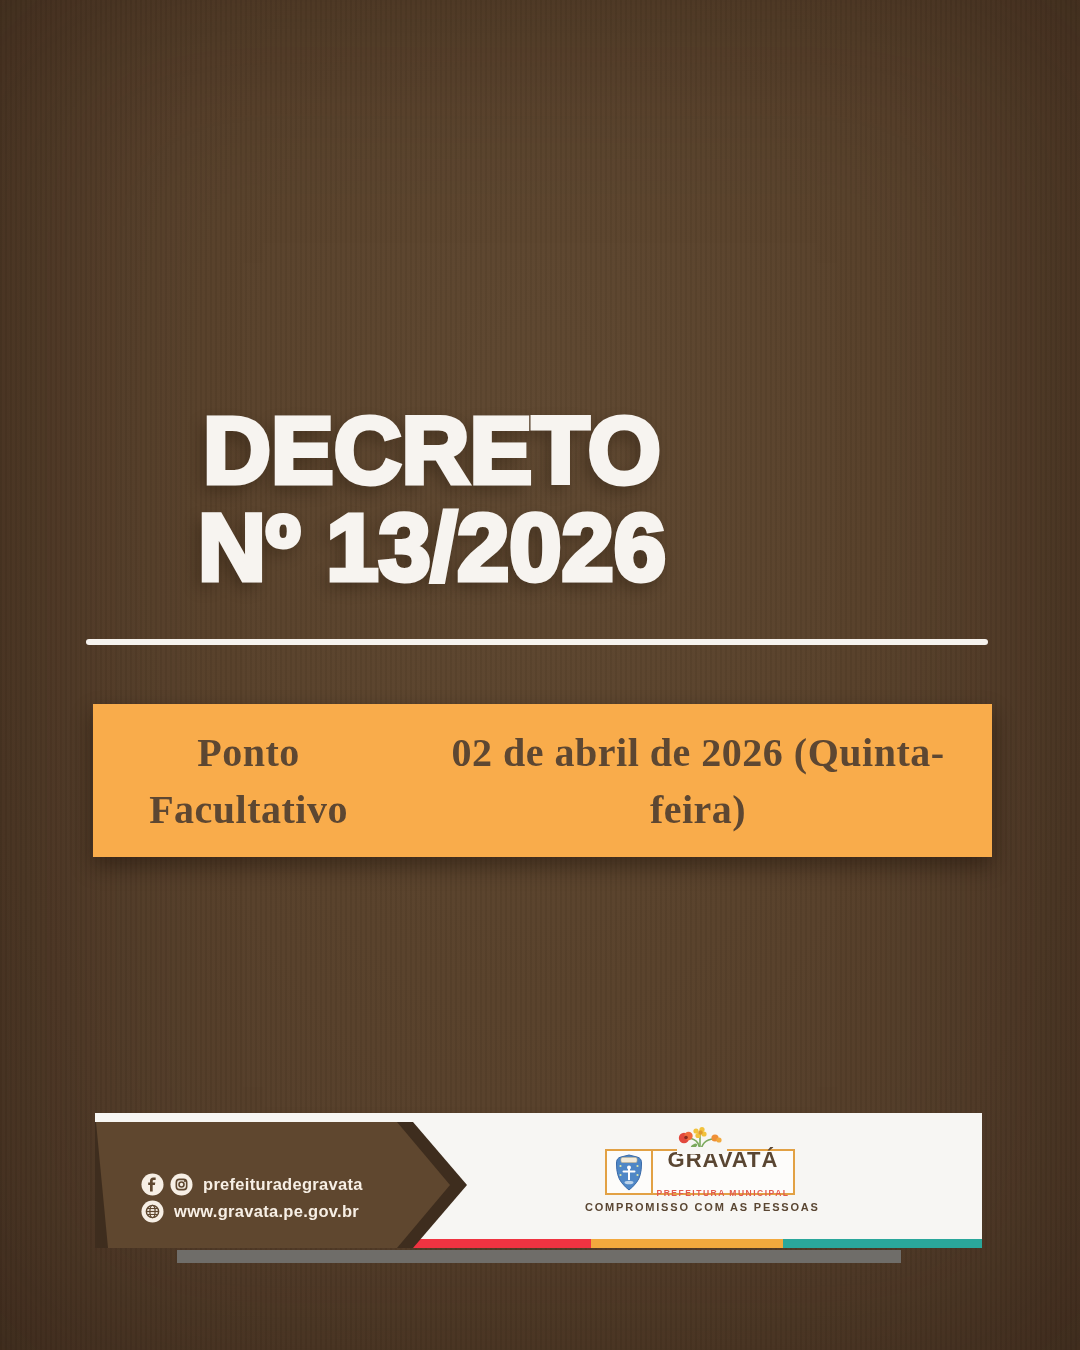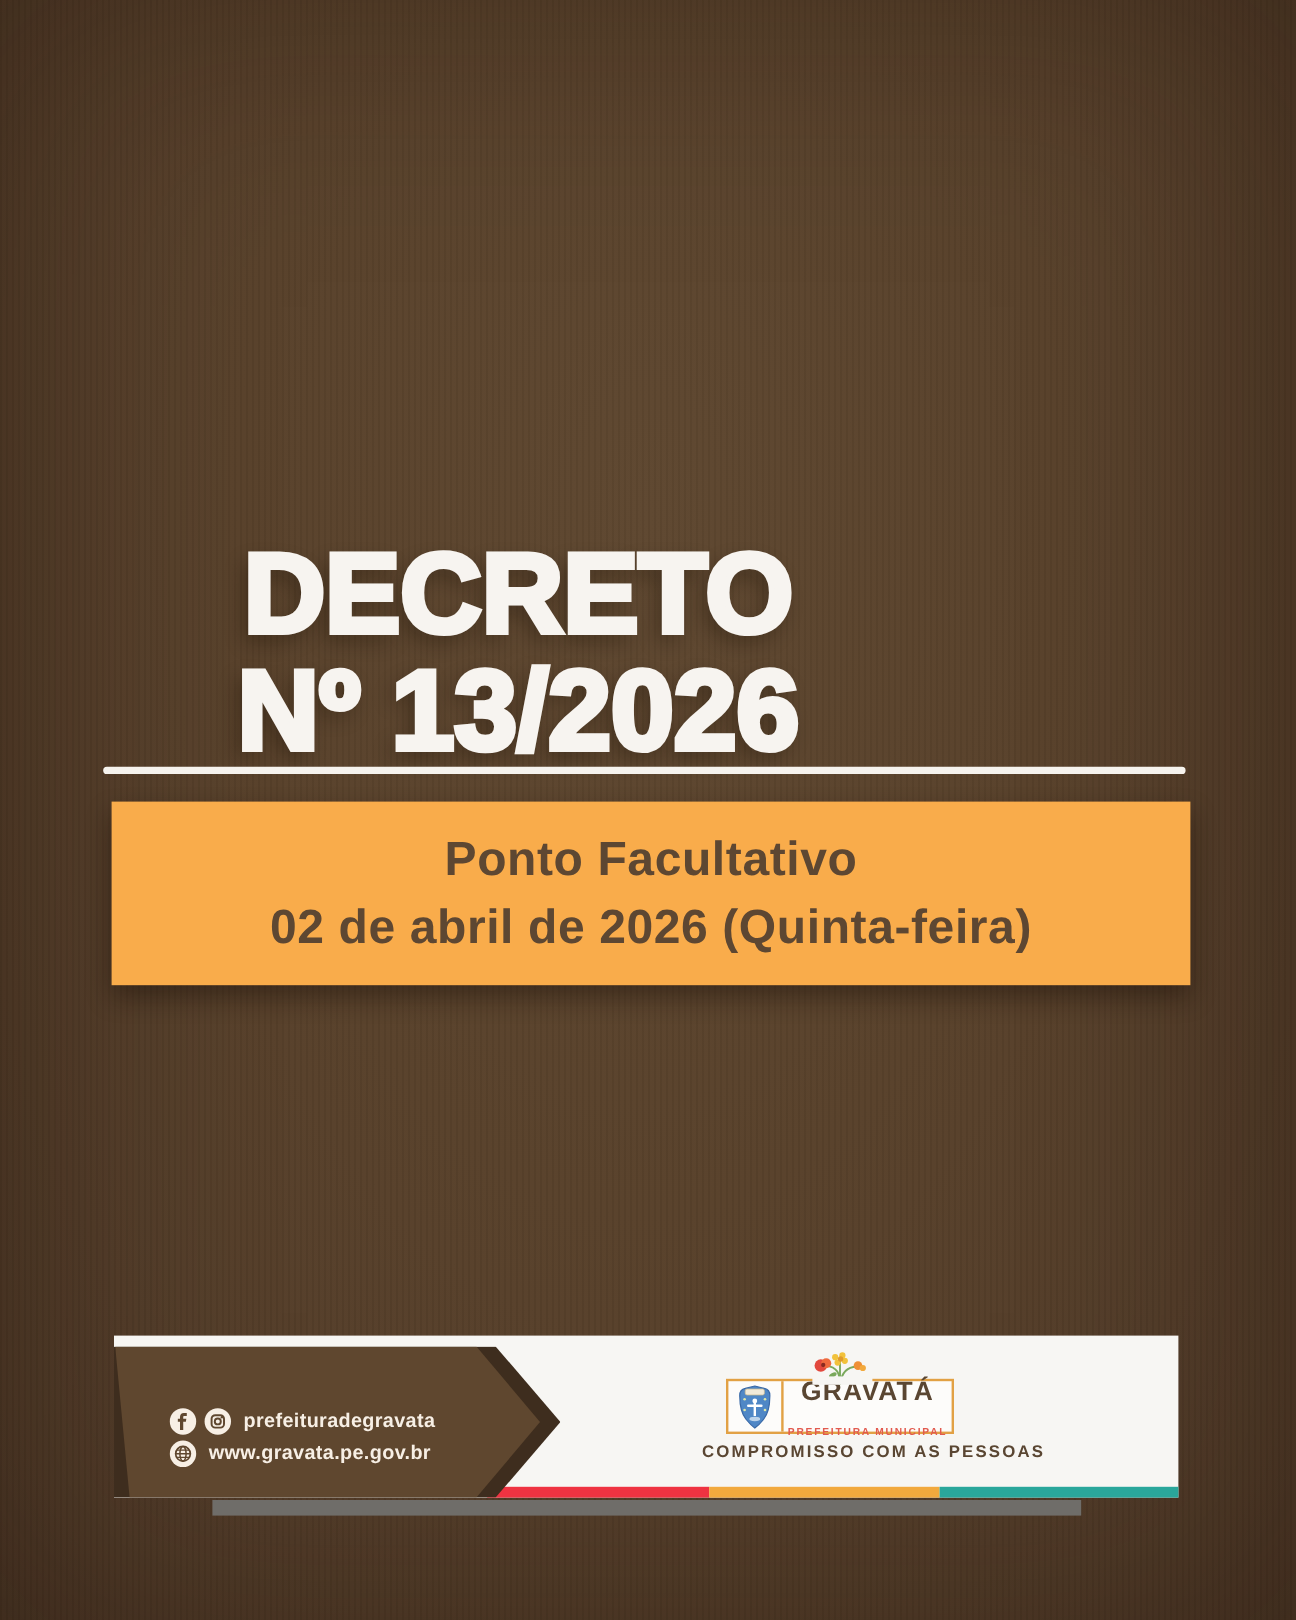--- a/index.html
+++ b/index.html
@@ -8,41 +8,42 @@
     font-family:"Liberation Sans",sans-serif;
     background:
       repeating-linear-gradient(90deg, rgba(0,0,0,0.035) 0 2px, rgba(255,255,255,0.01) 2px 5px),
       radial-gradient(ellipse at 50% 32%, #5e4730 0%, #57402a 52%, #4d3826 100%);
   }
   .vignette{position:absolute;inset:0;pointer-events:none;
     box-shadow:inset 0 0 220px rgba(20,10,4,0.35);}
 
   
   .title-block{
-    position:absolute;left:0;top:446px;width:864px;text-align:center;
+    position:absolute;left:0;top:402px;width:864px;text-align:center;
     color:#f7f4f0;font-weight:bold;font-size:94px;line-height:97px;
     letter-spacing:0px;
     -webkit-text-stroke:5px #f7f4f0;
     text-shadow:-5px 7px 16px rgba(25,14,6,0.40);
   }
 
   
   .divider{
     position:absolute;left:86px;top:639px;width:902px;height:6px;
     background:#f6f3ee;border-radius:3px;
   }
 
   
   .banner{
-    position:absolute;left:93px;top:668px;width:899px;height:153px;
+    position:absolute;left:93px;top:704px;width:899px;height:153px;
     background:#f9ac4b;
     box-shadow:0 10px 20px rgba(25,14,6,0.45);
-    display:flex;flex-direction:column;align-items:center;justify-content:center;
+    display:flex;flex-direction:row;align-items:center;justify-content:center;
     color:#5d4732;font-weight:bold;font-size:40px;line-height:57px;letter-spacing:0.5px;
     text-align:center;
+    font-family:Liberation Serif, serif;
   }
 
   
   .shadow-bar{
     position:absolute;left:177px;top:1250px;width:724px;height:13px;
     background:#6f6d69;
   }
   .footer-band{
     position:absolute;left:95px;top:1113px;width:887px;height:135px;
     background:#f7f6f3;
@@ -71,21 +72,21 @@
   .logo-frame{
     width:190px;height:46px;margin:0 auto;border:2px solid #e2a144;
     display:flex;box-sizing:border-box;background:#fdfcfa;
   }
   .crest-cell{width:46px;border-right:2px solid #e2a144;display:flex;
     align-items:center;justify-content:center;box-sizing:border-box;}
   .name-cell{flex:1;display:flex;flex-direction:column;align-items:center;justify-content:center;}
   .logo-name{color:#5a4632;font-weight:bold;font-size:22px;line-height:26px;letter-spacing:1px;}
   .logo-sub{color:#e25a4e;font-weight:bold;font-size:8.5px;letter-spacing:1.5px;margin-top:15px;}
   .logo-tagline{margin-top:6px;text-align:center;color:#5a4632;font-weight:bold;
-    font-size:14px;letter-spacing:1.8px;white-space:nowrap;}
+    font-size:11px;letter-spacing:1.8px;white-space:nowrap;}
 </style>
 </head>
 <body>
 
 <div class="vignette"></div>
 
 <div class="title-block">
   <div>DECRETO</div>
   <div>Nº 13/2026</div>
 </div>

